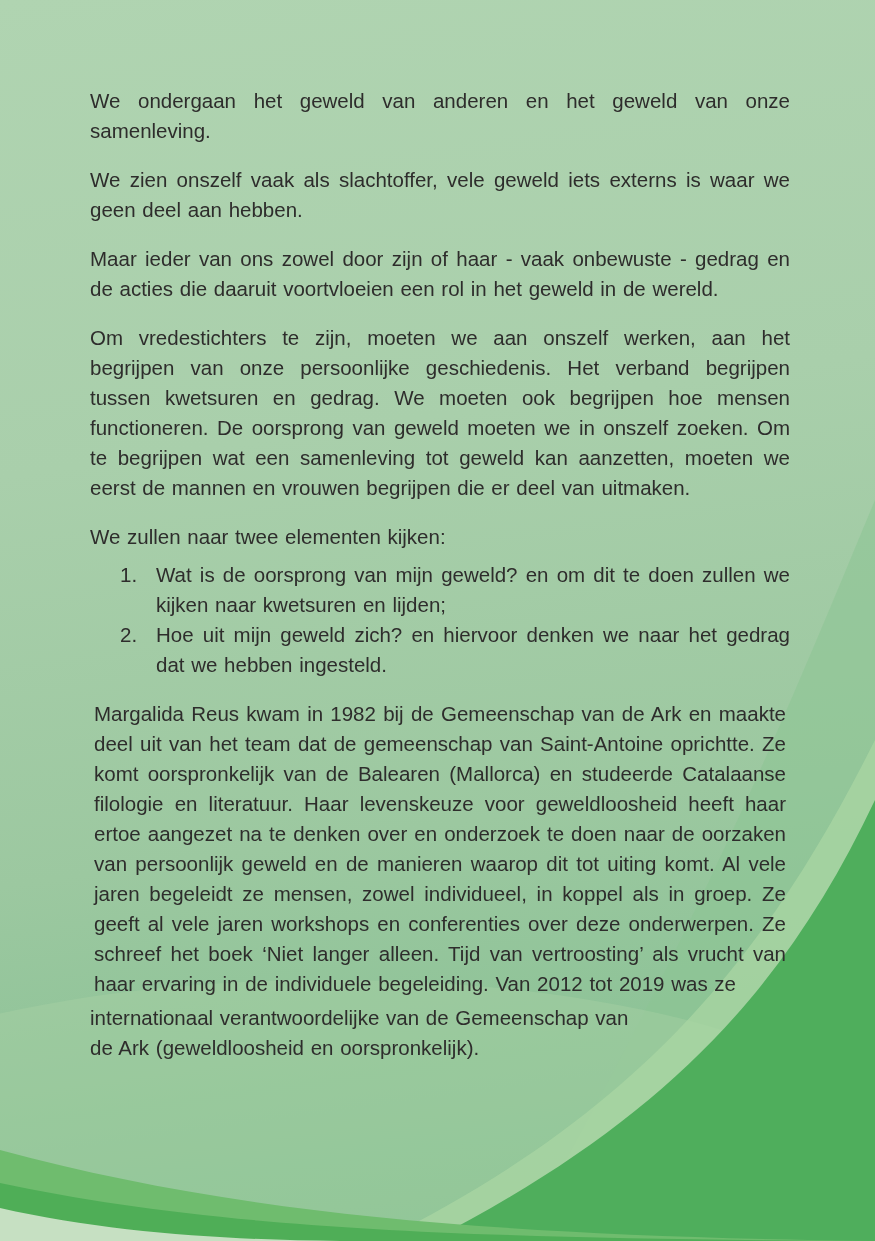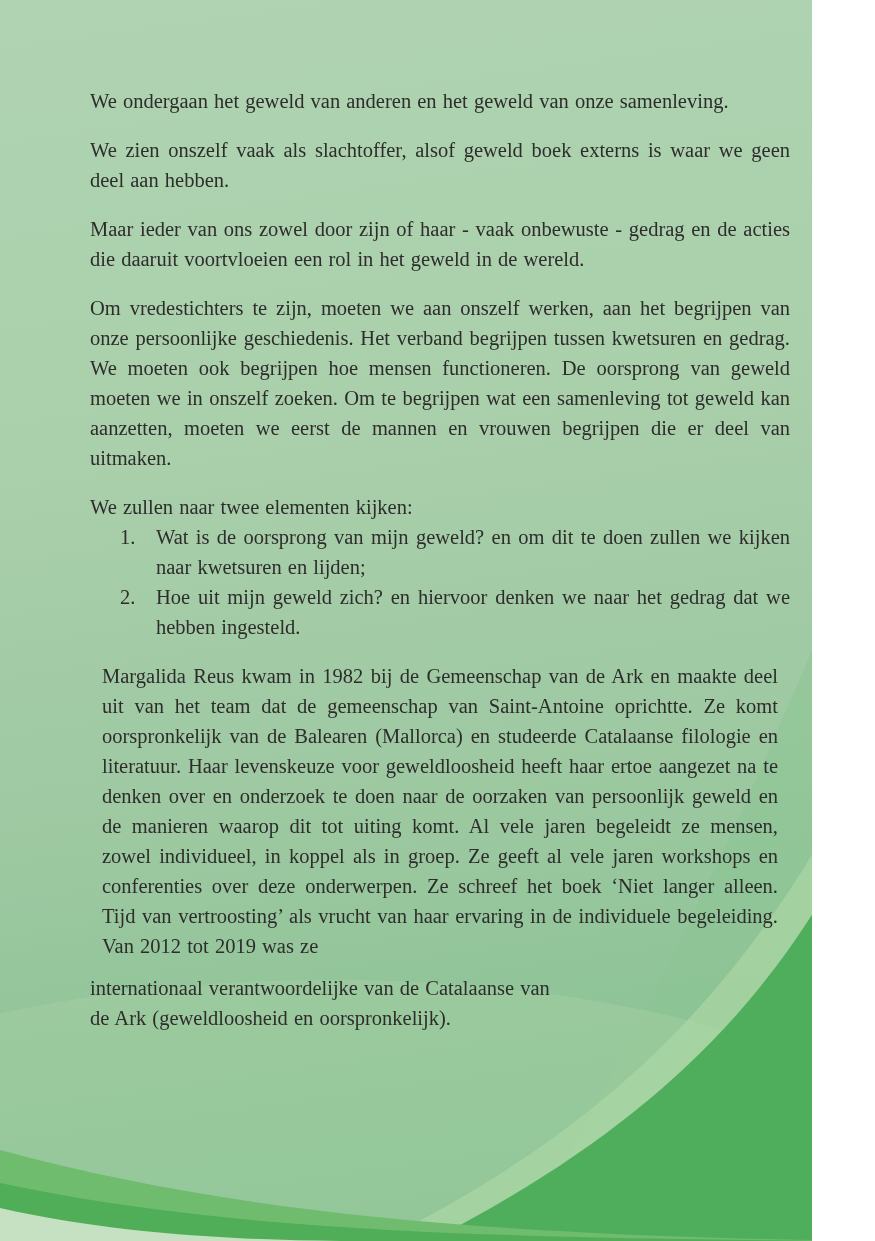--- a/index.html
+++ b/index.html
@@ -1,25 +1,25 @@
 <!DOCTYPE html>
 <html><head>
 <meta charset="utf-8">
 <style>
   html, body {
     margin: 0;
     padding: 0;
   }
   .page {
     position: relative;
-    width: 812px;
+    width: 875px;
     height: 1241px;
     overflow: hidden;
     background: linear-gradient(172deg, #b0d4b1 0%, #a9cfab 35%, #9cc8a0 65%, #85c092 92%, #7fbe8e 100%);
-    font-family: Liberation Serif, serif;
+    font-family: Liberation Sans, sans-serif;
   }
   .bg-svg {
     position: absolute;
     left: 0;
     top: 0;
     width: 875px;
     height: 1241px;
     display: block;
   }
   .text-block {
@@ -46,21 +46,21 @@
   }
   .num-item .num {
     flex: 0 0 36px;
     text-align: left;
   }
   .num-item .item-text {
     flex: 1;
     text-align: justify;
   }
   .bio p {
-    margin: 12px;
+    margin: 4px;
   }
   .bio .bio-tail {
     text-align: left;
   }
 </style>
 </head>
 <body>
 
 <div class="page">
 
@@ -78,40 +78,40 @@
 
     <path d="M0,1183 C200,1225 420,1239 875,1241 L0,1241 Z" fill="#4fae57"></path>
 
     <path d="M0,1208 C110,1233 230,1240 340,1241 L0,1241 Z" fill="#c6e0c2"></path>
   </svg>
 
   <div class="text-block">
 
     <p>We ondergaan het geweld van anderen en het geweld van onze samenleving.</p>
 
-    <p>We zien onszelf vaak als slachtoffer, alsof geweld boek externs is waar we geen deel aan hebben.</p>
+    <p>We zien onszelf vaak als slachtoffer, vele geweld iets externs is waar we geen deel aan hebben.</p>
 
     <p>Maar ieder van ons zowel door zijn of haar - vaak onbewuste - gedrag en de acties die daaruit voortvloeien een rol in het geweld in de wereld.</p>
 
     <p>Om vredestichters te zijn, moeten we aan onszelf werken, aan het begrijpen van onze persoonlijke geschiedenis. Het verband begrijpen tussen kwetsuren en gedrag. We moeten ook begrijpen hoe mensen functioneren. De oorsprong van geweld moeten we in onszelf zoeken. Om te begrijpen wat een samenleving tot geweld kan aanzetten, moeten we eerst de mannen en vrouwen begrijpen die er deel van uitmaken.</p>
 
-    <p style="margin-bottom:0;">We zullen naar twee elementen kijken:</p>
+    <p style="margin-bottom:8px;">We zullen naar twee elementen kijken:</p>
 
     <div class="num-list">
       <div class="num-item">
         <span class="num">1.</span>
         <span class="item-text">Wat is de oorsprong van mijn geweld? en om dit te doen zullen we kijken naar kwetsuren en lijden;</span>
       </div>
       <div class="num-item">
         <span class="num">2.</span>
         <span class="item-text">Hoe uit mijn geweld zich? en hiervoor denken we naar het gedrag dat we hebben ingesteld.</span>
       </div>
     </div>
 
 
     <div class="bio">
       <p>Margalida Reus kwam in 1982 bij de Gemeenschap van de Ark en maakte deel uit van het team dat de gemeenschap van Saint-Antoine oprichtte. Ze komt oorspronkelijk van de Balearen (Mallorca) en studeerde Catalaanse filologie en literatuur. Haar levenskeuze voor geweldloosheid heeft haar ertoe aangezet na te denken over en onderzoek te doen naar de oorzaken van persoonlijk geweld en de manieren waarop dit tot uiting komt. Al vele jaren begeleidt ze mensen, zowel individueel, in koppel als in groep. Ze geeft al vele jaren workshops en conferenties over deze onderwerpen. Ze schreef het boek ‘Niet langer alleen. Tijd van vertroosting’ als vrucht van haar ervaring in de individuele begeleiding. Van 2012 tot 2019 was ze</p>
-      <div class="bio-tail">internationaal verantwoordelijke van de Catalaanse van</div>
+      <div class="bio-tail">internationaal verantwoordelijke van de Gemeenschap van</div>
       <div class="bio-tail">de Ark (geweldloosheid en oorspronkelijk).</div>
     </div>
 
   </div>
 </div>
 
 </body></html>

